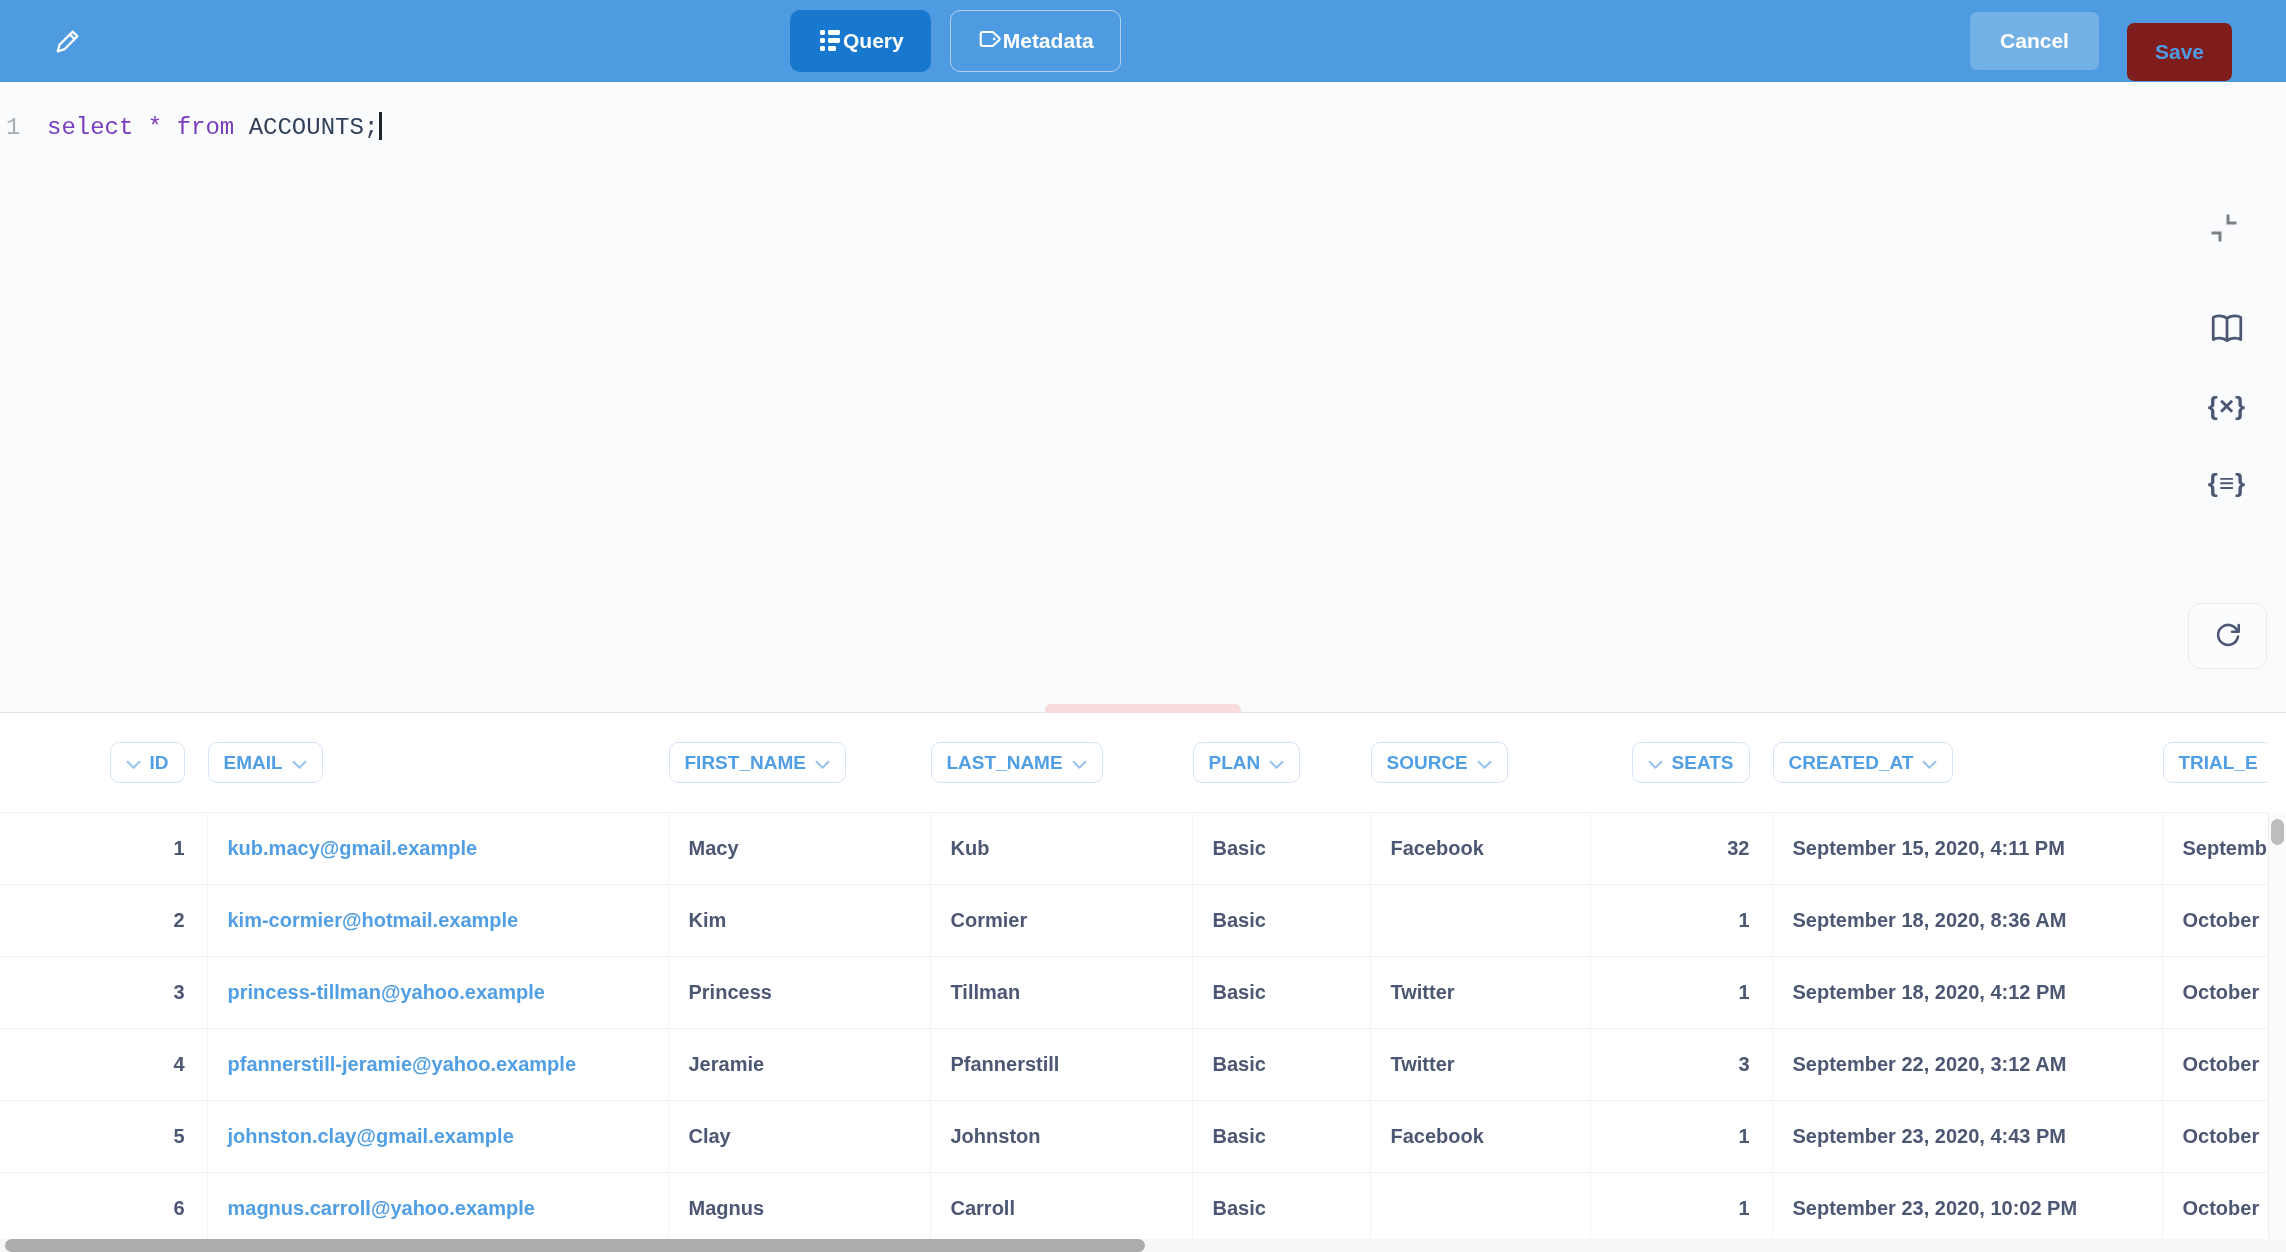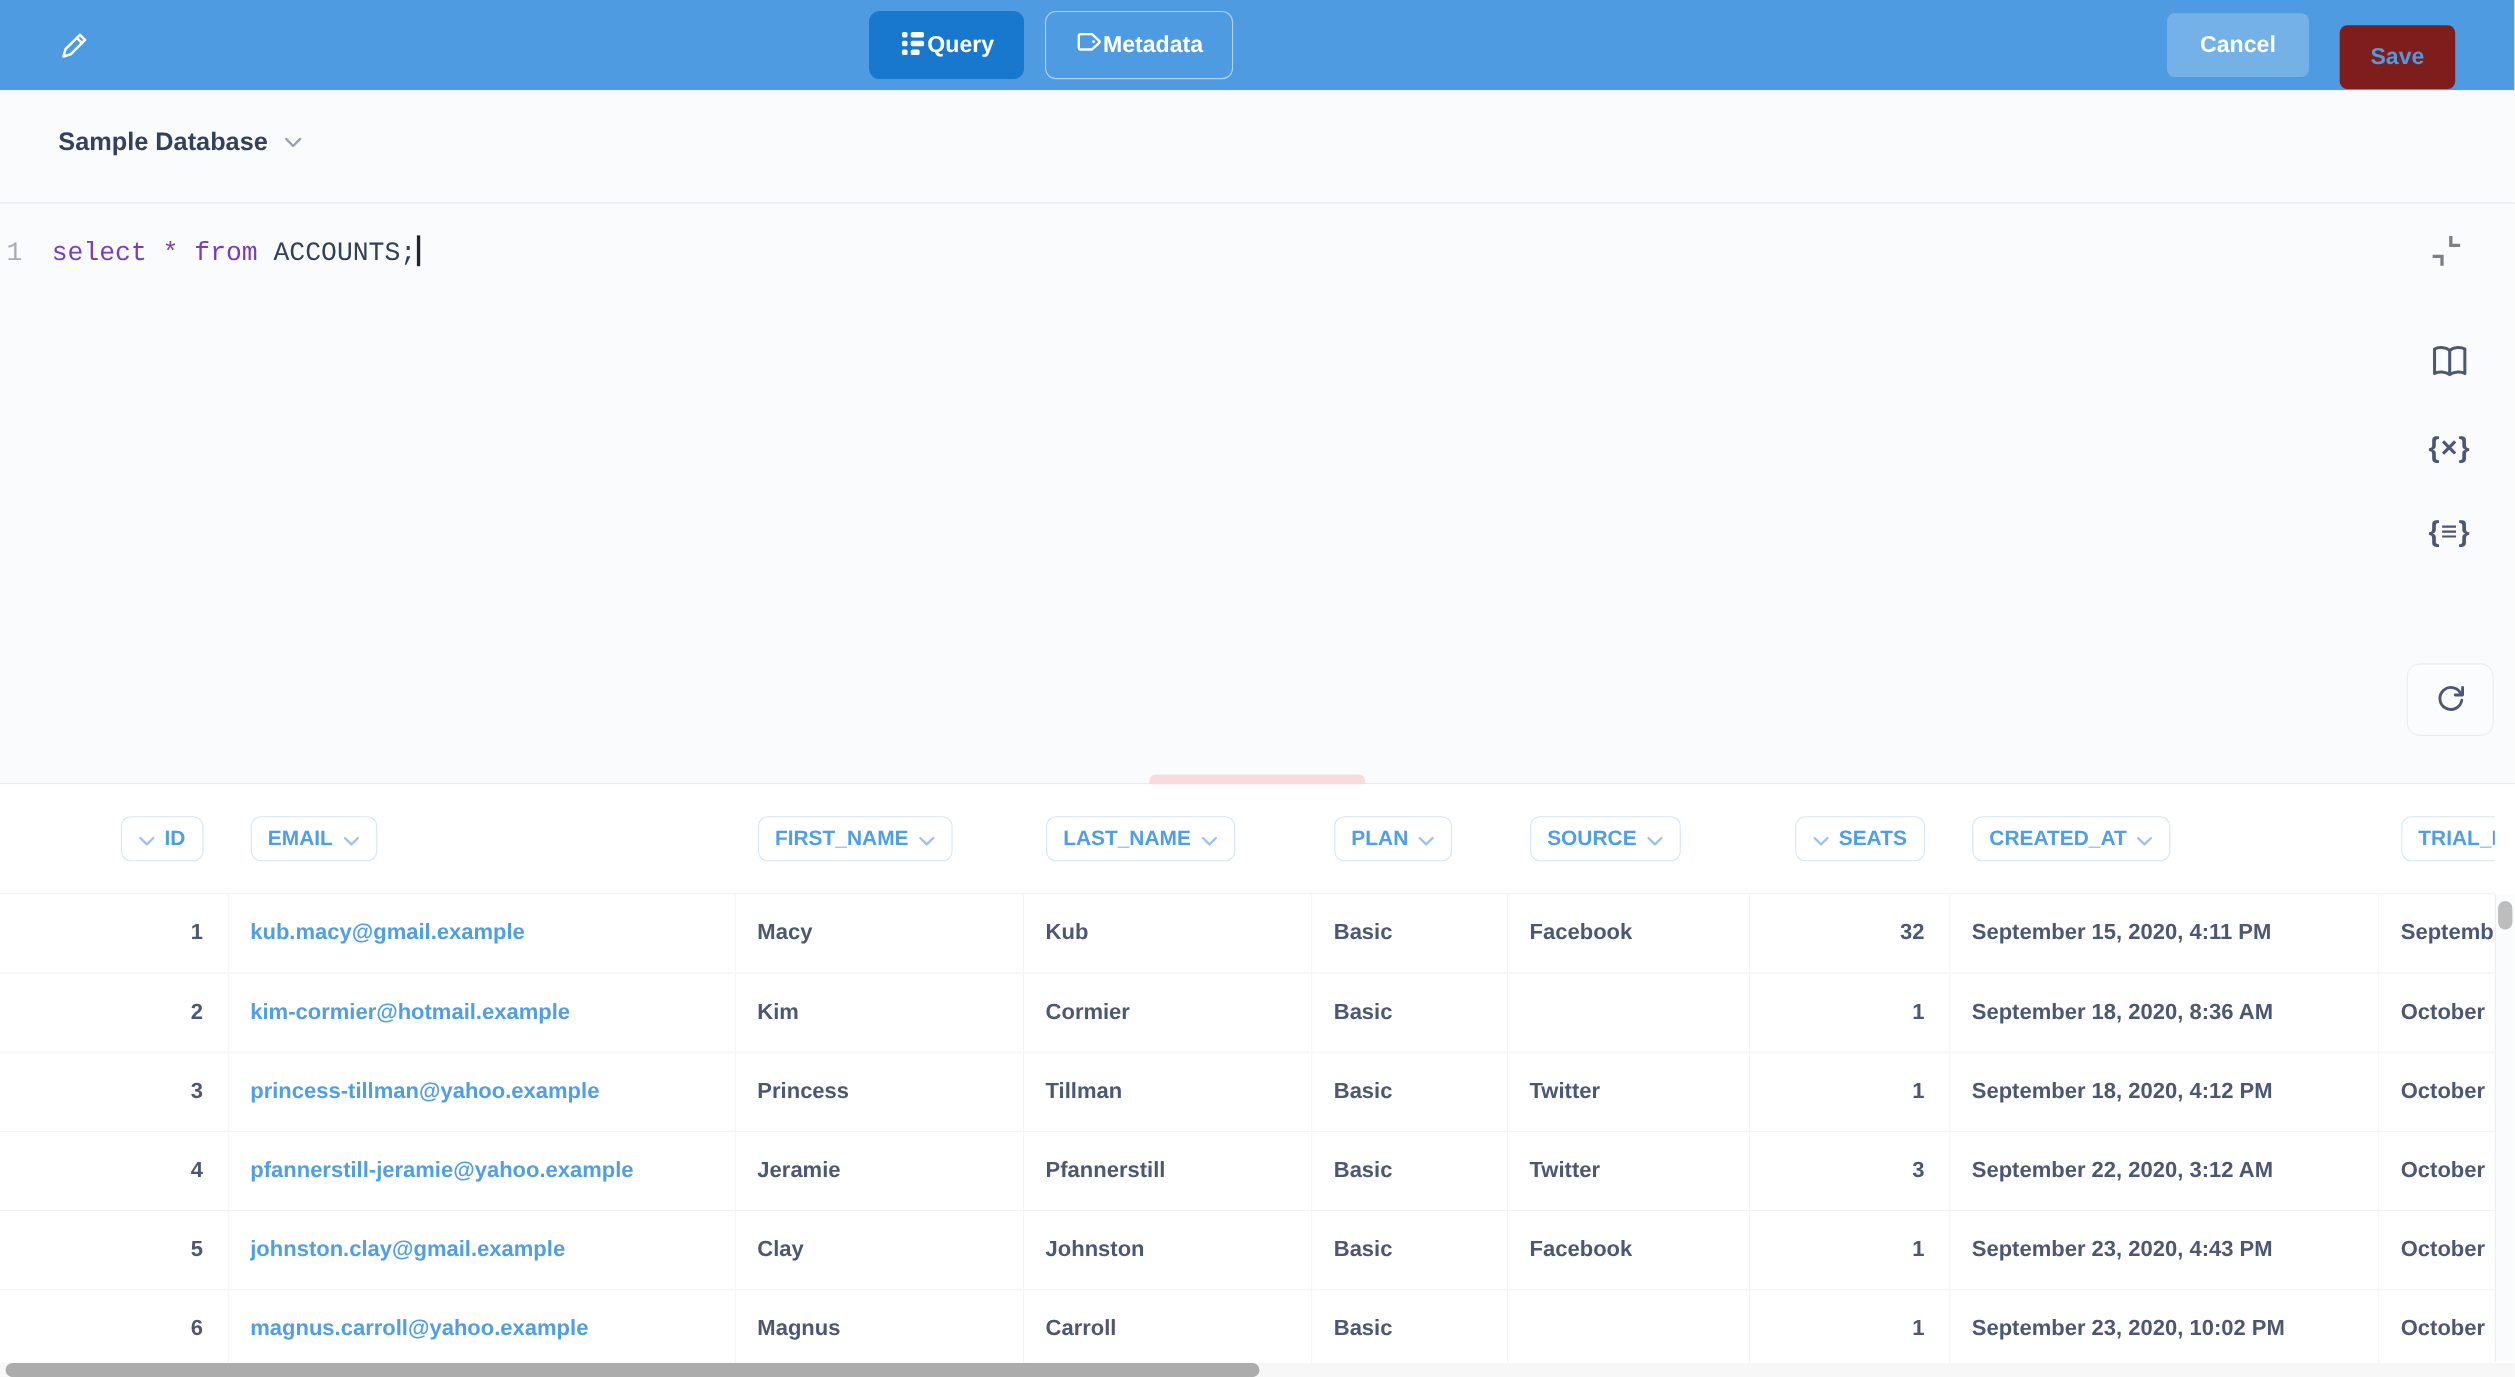--- a/index.html
+++ b/index.html
@@ -63,21 +63,21 @@
   table.grid { border-collapse:collapse; table-layout:fixed; width:2268px; }
   .grid th { height:99px; border-bottom:1px solid #F0F0F0; overflow:hidden;
     white-space:nowrap; font-weight:normal; }
   .grid td { height:72px; border-bottom:1px solid #F2F2F4; overflow:hidden;
     white-space:nowrap; font-size:20px; font-weight:bold; color:#4C5773;
     padding-left:20px; padding-right:22px; cursor:pointer; }
   .grid td + td, .grid th + th { border-left:1px solid #F4F4F6; }
   .grid th { border-left-color:transparent !important; }
   .grid td.num { text-align:right; }
   .grid td.link { color:#509EE3; }
-  .hcell { display:flex; align-items:center; height:99px; padding-left:20px;
+  .hcell { display:flex; align-items:center; height:99px; 
     padding-right:22px; }
   .hcell.right { justify-content:flex-end; }
   .pill { display:inline-flex; align-items:center; gap:9px; height:41px;
     padding:0 15px; border:1px solid #D6E5F6; border-radius:9px; background:#fff;
     color:#509EE3; font-size:19px; font-weight:bold; cursor:pointer;
     white-space:nowrap; flex:none; }
   .pill .chev { color:#9CC3EE; display:flex; margin-top:2px; }
 
   
   .vscroll { position:absolute; right:0; top:100px; bottom:14px; width:18px;
@@ -125,30 +125,20 @@
     </div>
   </div>
 
   <div class="bar-actions">
     <div class="btn cancel">Cancel</div>
     <div class="btn save">Save</div>
   </div>
 </div>
 
 <div class="editor">
-  <div class="db-row">
-    <div class="db-select">
-      <span class="db-name">Sample Database</span>
-      <span class="db-chev">
-        <svg width="17" height="11" viewBox="0 0 16 10" fill="none" stroke="currentColor" stroke-width="2" stroke-linecap="round" stroke-linejoin="round">
-          <polyline points="2,2 8,8 14,2"></polyline>
-        </svg>
-      </span>
-    </div>
-  </div>
 
   <div class="contract-btn">
     <svg width="36" height="36" viewBox="0 0 36 36" fill="none" stroke="#7B8087" stroke-width="3" stroke-linecap="square">
       <path d="M22 6 L22 13 L29 13"></path>
       <path d="M14 30 L14 23 L7 23"></path>
     </svg>
   </div>
 
   <div class="code-area">
     <div class="code-line">

